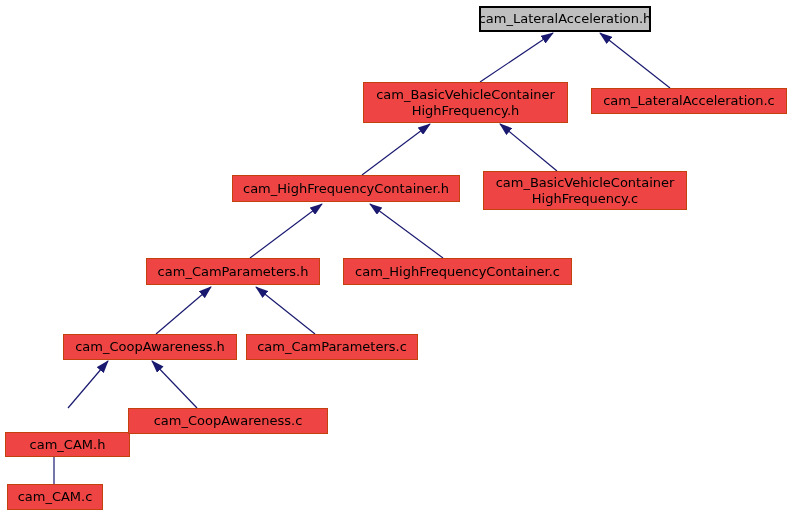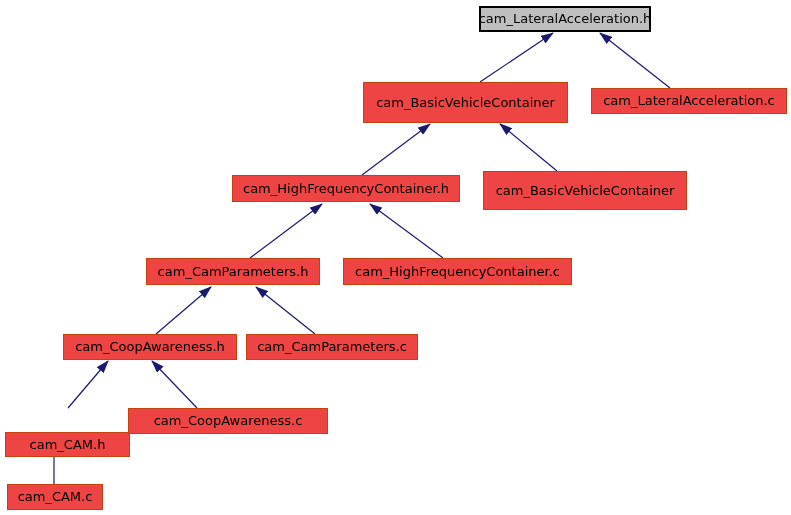--- a/index.html
+++ b/index.html
@@ -71,29 +71,31 @@
         <line x1="197" y1="408" x2="152" y2="361" stroke="#191970" stroke-width="1.2" marker-end="url(#arrowhead)"></line>
         <line x1="54" y1="484" x2="54" y2="435" stroke="#191970" stroke-width="1.2" marker-end="url(#arrowhead)"></line>
       </g>
   </svg>
   <div id="node-layer">
       <div class="graph-node highlight" style="left: 479px; top: 6px; width: 172px; height: 26px;">
         <span class="label-line">cam_LateralAcceleration.h</span>
       </div>
       <div class="graph-node" style="left: 363px; top: 82px; width: 205px; height: 41px;">
         <span class="label-line">cam_BasicVehicleContainer</span>
+        <span class="label-line">HighFrequency.h</span>
       </div>
       <div class="graph-node" style="left: 591px; top: 88px; width: 196px; height: 26px;">
         <span class="label-line">cam_LateralAcceleration.c</span>
       </div>
       <div class="graph-node" style="left: 232px; top: 175px; width: 228px; height: 27px;">
         <span class="label-line">cam_HighFrequencyContainer.h</span>
       </div>
       <div class="graph-node" style="left: 483px; top: 171px; width: 204px; height: 39px;">
         <span class="label-line">cam_BasicVehicleContainer</span>
+        <span class="label-line">HighFrequency.c</span>
       </div>
       <div class="graph-node" style="left: 146px; top: 258px; width: 174px; height: 27px;">
         <span class="label-line">cam_CamParameters.h</span>
       </div>
       <div class="graph-node" style="left: 343px; top: 258px; width: 229px; height: 27px;">
         <span class="label-line">cam_HighFrequencyContainer.c</span>
       </div>
       <div class="graph-node" style="left: 46px; top: 334px; width: 174px; height: 26px; margin-left: 17px;">
         <span class="label-line">cam_CoopAwareness.h</span>
       </div>

